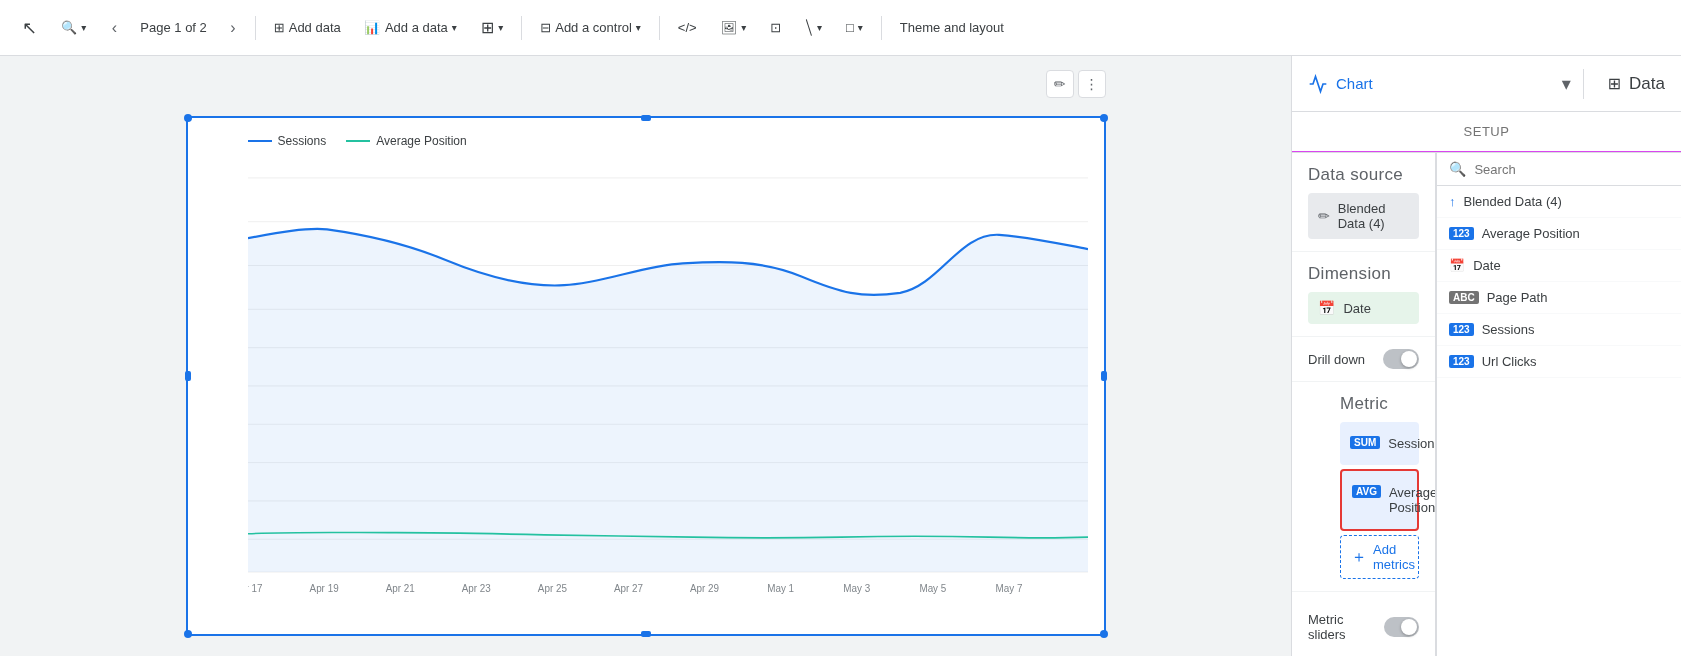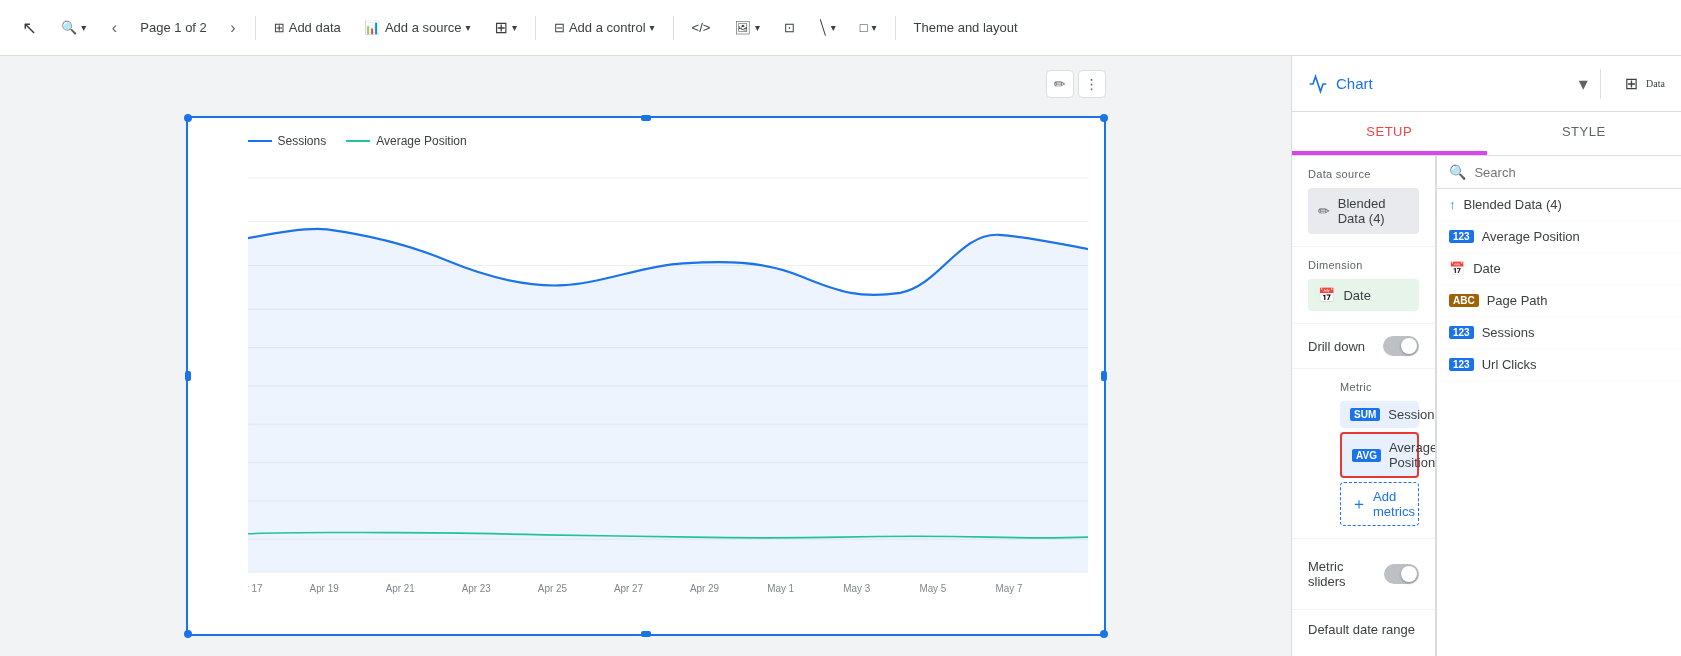--- a/index.html
+++ b/index.html
@@ -136,27 +136,27 @@
     .setup-style-tabs {
       display: flex;
       border-bottom: 1px solid #dadce0;
     }
     .setup-style-tab {
       flex: 1; text-align: center; padding: 12px;
       font-size: 13px; font-weight: 500; cursor: pointer; color: #5f6368;
       letter-spacing: 0.5px;
     }
     .setup-style-tab.active {
-      color: #ef4444;
-      border-bottom: 4px solid #d946ef;
+      color: #737373;
+      border-bottom: 1px solid #d946ef;
     }
 
     
     .panel-section { padding: 12px 16px; border-bottom: 1px solid #f1f3f4; }
-    .section-label { font-size: 11px; color: #5f6368; font-weight: 500; margin-bottom: 8px; letter-spacing: 0.3px; }
+    .section-label { font-size: 17px; color: #5f6368; font-weight: 500; margin-bottom: 8px; letter-spacing: 0.3px; }
 
     .data-source-item {
       display: flex; align-items: center; gap: 8px;
       background: #e8eaed; border-radius: 4px; padding: 8px 10px;
       font-size: 13px;
     }
     .pencil-icon { font-size: 14px; color: #5f6368; }
 
     .dimension-item {
       display: flex; align-items: center; gap: 8px;
@@ -176,22 +176,22 @@
     }
     .toggle-knob {
       width: 16px; height: 16px; background: #fff; border-radius: 50%;
       position: absolute; top: 2px; right: 2px;
       box-shadow: 0 1px 3px rgba(0,0,0,0.3);
     }
 
     .metric-section { padding: 12px 16px; margin-left: 32px; }
 
     .metric-row {
-      display: flex; align-items: center; gap: 8px;
-      background: #e8f0fe; border-radius: 4px; padding: 6px 10px;
+      display: flex; align-items: flex-start; gap: 8px;
+      background: #e8f0fe; border-radius: 4px; padding: 14px 10px;
       margin-bottom: 4px; font-size: 13px;
     }
     .metric-row.selected {
       border: 2px solid #e53935;
     }
     .metric-tag {
       font-size: 10px; font-weight: 600; color: #fff;
       background: #1a73e8; border-radius: 2px; padding: 1px 4px;
     }
     .metric-tag.avg { background: #1a73e8; }
@@ -239,21 +239,21 @@
     .data-item {
       display: flex; align-items: center; gap: 8px;
       padding: 8px 12px; font-size: 13px; cursor: pointer;
       border-bottom: 1px solid #f8f9fa;
     }
     .data-type-badge {
       font-size: 10px; font-weight: 600; border-radius: 2px; padding: 1px 4px;
       color: #fff;
     }
     .badge-blue { background: #1a73e8; }
-    .badge-abc { background: #a16207; }
+    .badge-abc { background: #737373; }
 
     
     .panel-body {
       display: flex;
       flex: 1;
       overflow: hidden;
     }
     .setup-panel {
       flex: 1;
       overflow-y: auto;
@@ -285,21 +285,21 @@
 
   <div class="toolbar-sep"></div>
 
   <button class="toolbar-btn">
     <span>⊞</span>
     <span>Add data</span>
   </button>
 
   <button class="toolbar-btn">
     <span>📊</span>
-    <span>Add a source</span>
+    <span>Add a data</span>
     <span style="font-size:10px;">▾</span>
   </button>
 
   <button class="toolbar-btn">
     <span style="font-size:16px;">⊞</span>
     <span style="font-size:10px;">▾</span>
   </button>
 
   <div class="toolbar-sep"></div>
 
@@ -436,27 +436,26 @@
       <div class="panel-tab-chart">
         <svg width="20" height="20" viewBox="0 0 24 24" fill="none" stroke="#1a73e8" stroke-width="2">
           <polyline points="22 12 18 12 15 21 9 3 6 12 2 12"></polyline>
         </svg>
         <span style="color:#1a73e8; font-size:15px; font-weight:500;">Chart</span>
         <span class="panel-dropdown-icon">▾</span>
       </div>
       <div class="panel-divider-v"></div>
       <div class="panel-tab-data">
         <span style="font-size:16px;">⊞</span>
-        <span style="font-size:10px; font-weight:500;font-family:Liberation Serif, serif;">Data</span>
+        <span style="font-size:17px; font-weight:500;">Data</span>
       </div>
     </div>
 
     <div class="setup-style-tabs">
       <div class="setup-style-tab active">SETUP</div>
-      <div class="setup-style-tab">STYLE</div>
     </div>
 
     <div class="panel-body">
 
       <div class="setup-panel">
 
         <div class="panel-section">
           <div class="section-label">Data source</div>
           <div class="data-source-item">
             <span class="pencil-icon">✏</span>

